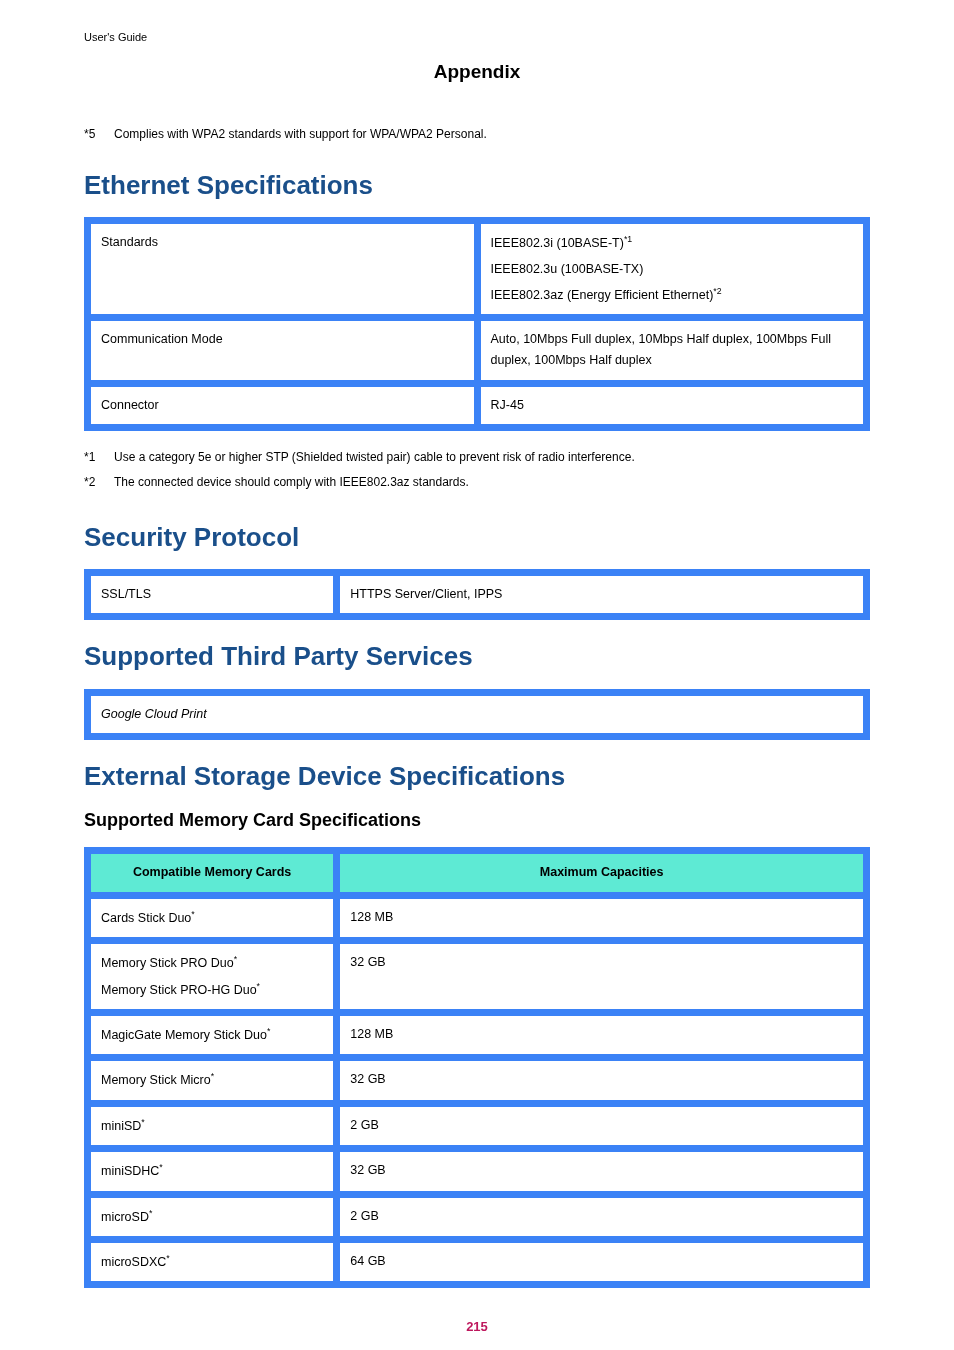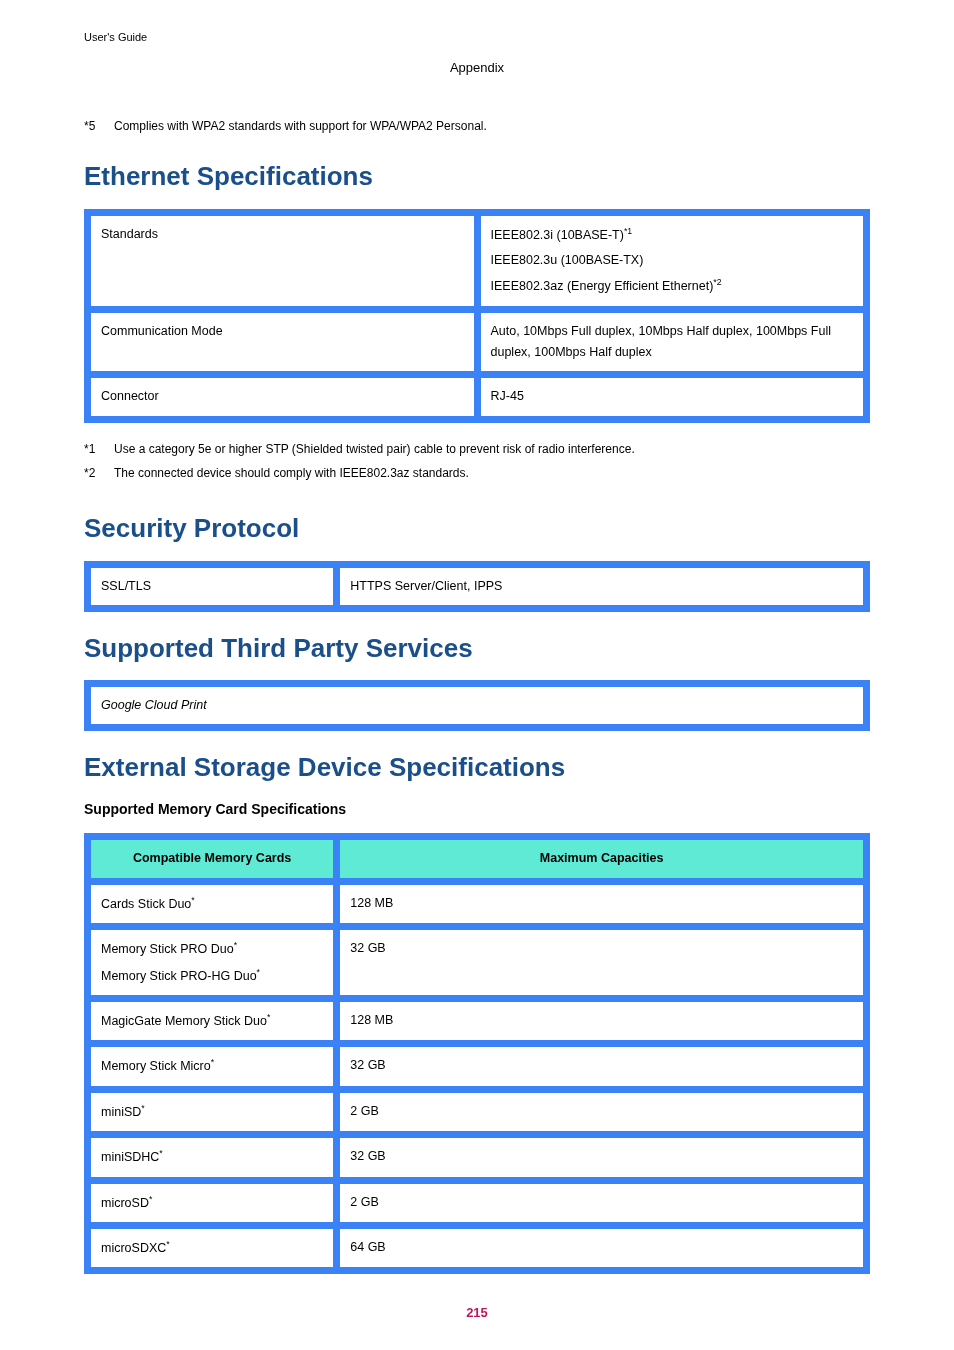--- a/index.html
+++ b/index.html
@@ -15,43 +15,43 @@
   }
   .header-top {
     margin-bottom: 14px;
   }
   .guide-title {
     font-size: 11px;
     color: #000;
   }
   .appendix-bar {
     text-align: center;
-    font-weight: normal;
-    font-size: 13px;
+    font-weight: bold;
+    font-size: 19px;
     margin-bottom: 40px;
   }
   .note-line {
     font-size: 12px;
     margin-bottom: 24px;
     display: flex;
   }
   .note-marker {
     width: 30px;
     flex-shrink: 0;
   }
   h2.section {
     color: #1a4f8a;
     font-size: 26px;
     font-weight: bold;
     margin-bottom: 14px;
     margin-top: 0;
   }
   h2.sub-section {
     color: #000;
-    font-size: 14px;
+    font-size: 18px;
     font-weight: bold;
     margin-bottom: 14px;
   }
   table {
     border-collapse: collapse;
     width: 100%;
     margin-bottom: 18px;
   }
   table td, table th {
     border: 7px solid #3b82f6;

